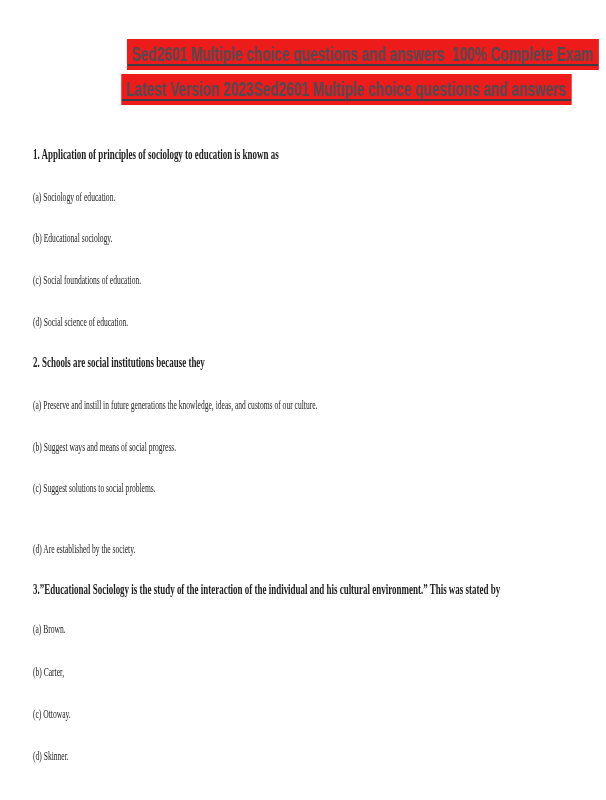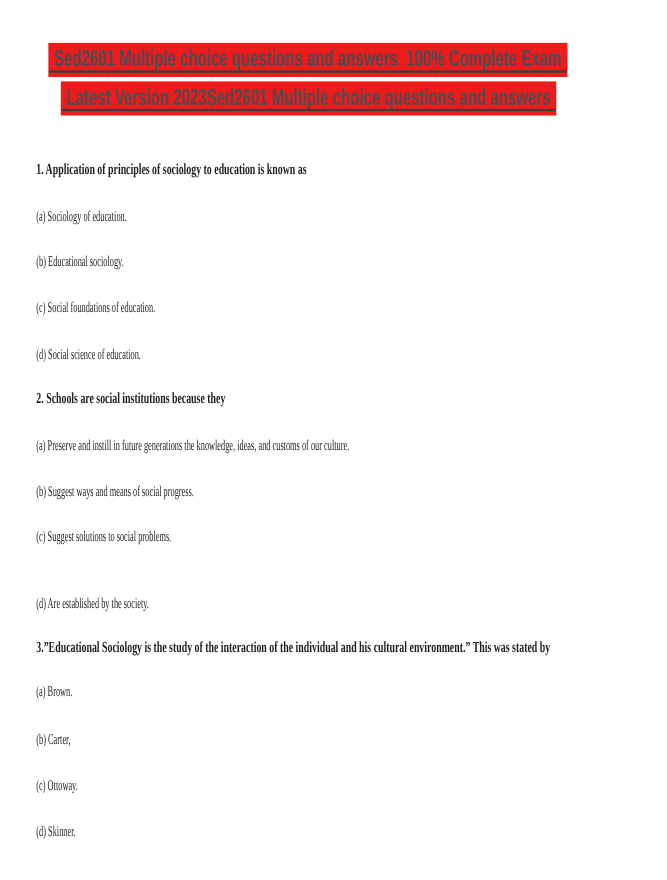--- a/index.html
+++ b/index.html
@@ -12,21 +12,21 @@
   body{background:#ffffff;font-family:"Liberation Serif",serif;}
   .page{
     position:relative;
     width:606px;height:800px;
     background:#ffffff;
     overflow:hidden;
   }
   
   .title-banner{
     position:absolute;top:39px;left:0;width:560px;
-    display:flex;flex-direction:column;align-items:center;gap:4px;
+    display:flex;flex-direction:column;align-items:flex-start;gap:4px;
   }
   .title-line{
     position:relative;
     display:inline-block;
     transform:scaleX(0.65);
     transform-origin:center top;
     font-family:"Liberation Sans",sans-serif;
     font-weight:700;
     font-size:21px;
     line-height:21px;

